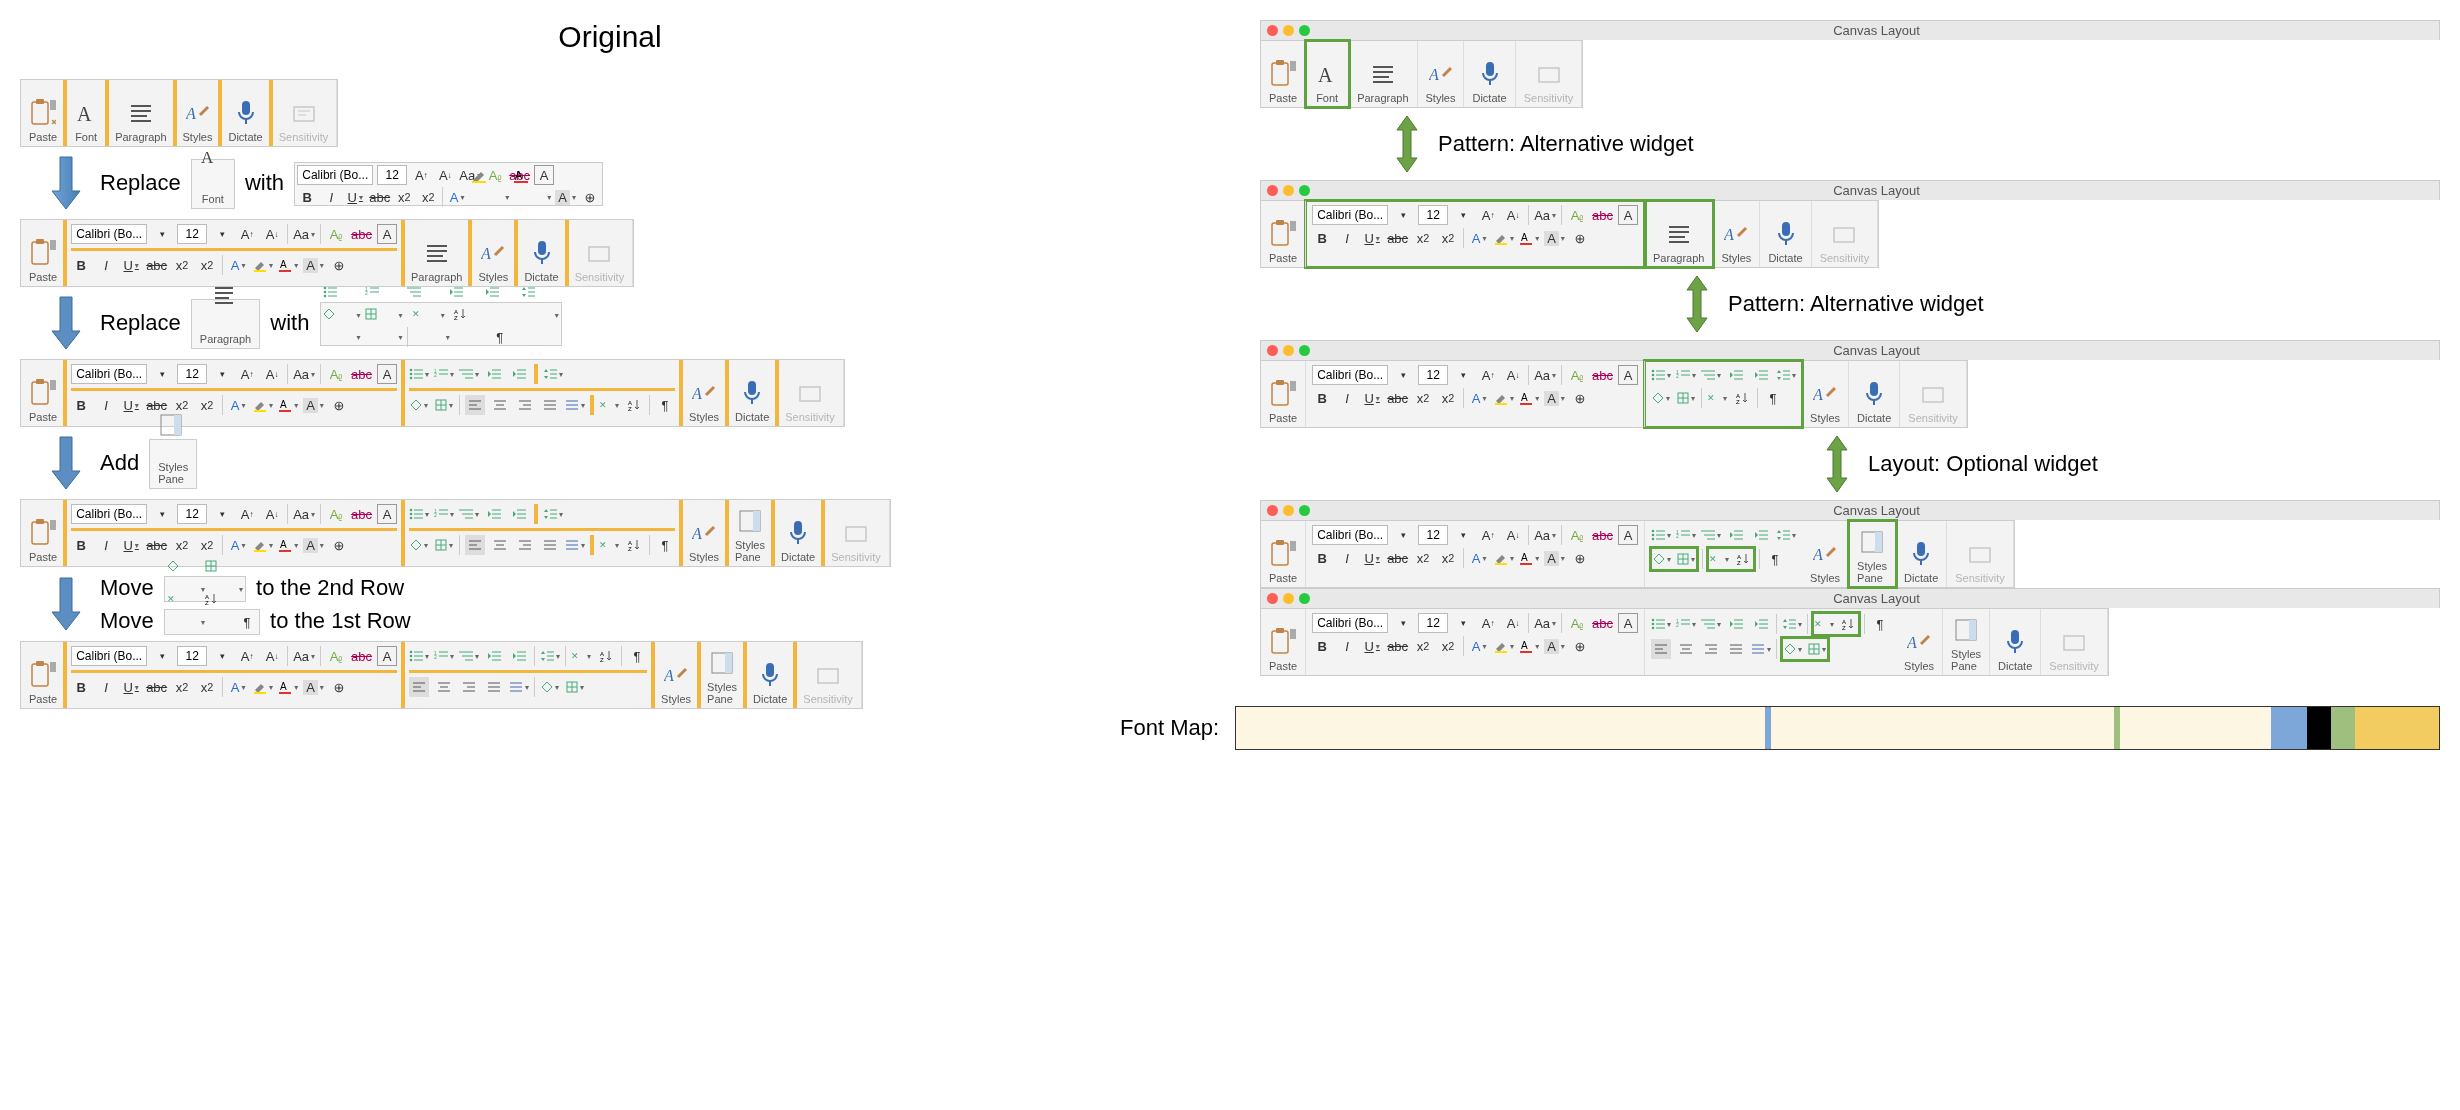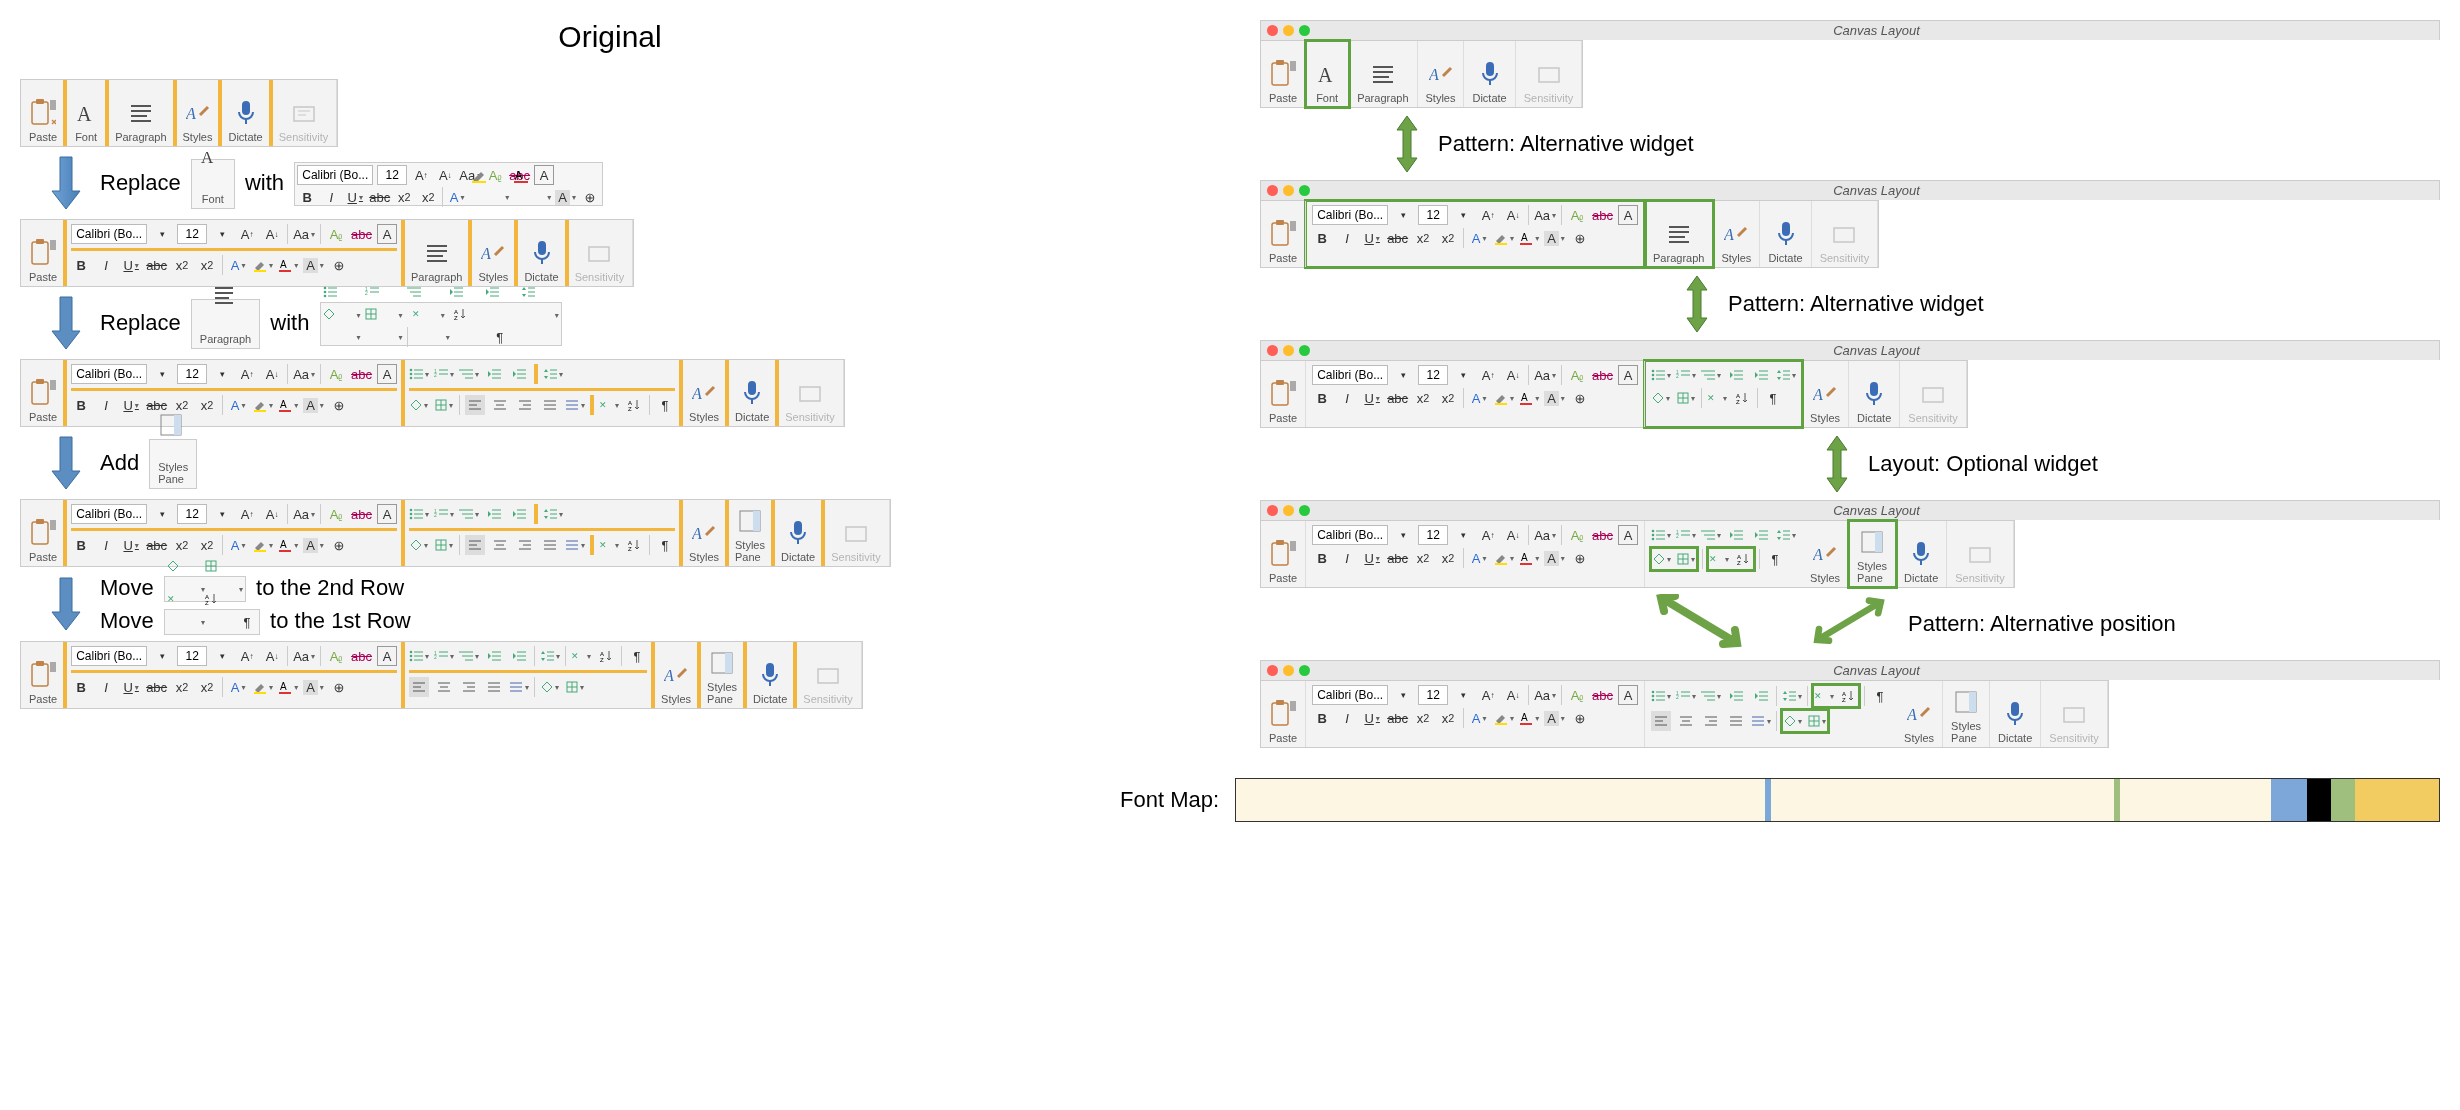--- a/index.html
+++ b/index.html
@@ -9,21 +9,21 @@
   .col { flex: 1; }
   .col-title { text-align: center; font-size: 30px; font-weight: 400; margin-bottom: 25px; }
 
   .ribbon-wrap { margin-bottom: 8px; }
   .win-header { background: #e8e8e8; border: 1px solid #ccc; border-bottom: none; display: flex; align-items: center; padding: 2px 6px; font-size: 13px; color: #555; }
   .traffic { display: flex; gap: 5px; margin-right: 10px; }
   .tl { width: 11px; height: 11px; border-radius: 50%; }
   .tl.r { background: #ff5f56; }
   .tl.y { background: #ffbd2e; }
   .tl.g { background: #27c93f; }
-  .win-title { flex: 1; text-align: center; font-style: italic; }
+  .win-title { flex: 1; text-align: center; }
 
   .ribbon { background: #f3f3f3; border: 1px solid #ccc; display: flex; align-items: stretch; height: 68px; font-size: 11px; color: #444; width: fit-content; }
 
   .grp { display: flex; flex-direction: column; align-items: center; justify-content: flex-end; padding: 3px 8px; border-right: 1px solid #ddd; position: relative; }
   .grp.sep-o { border-right: none; }
   .grp.sep-o::after { content: ""; position: absolute; right: -2px; top: 0; bottom: 0; width: 4px; background: #f2b63c; }
   .grp-icon { width: 26px; height: 32px; display: flex; align-items: center; justify-content: center; margin-bottom: 2px; }
   .grp-label { font-size: 11px; color: #555; white-space: nowrap; }
   .grp.dim .grp-icon, .grp.dim .grp-label { opacity: 0.4; }
 
@@ -1671,29 +1671,20 @@
     <div class="grp-icon">
               <svg width="24" height="24">
                 <rect x="2" y="6" width="20" height="14" fill="none" stroke="#888" stroke-width="1.5"></rect>
               </svg>
             </div>
     <span class="grp-label" style="white-space:pre">Sensitivity</span>
           </div>
         </div>
     </div>
 
-    <div class="pattern-row" style="margin-left:370px">
-      <svg class="svg-arrow-green-diag" viewBox="0 0 120 60" style="width:150px">
-          <path d="M20 6 l70 42 m-12 2 l14 -1 -2 -13 M20 6 m10 -4 l-14 2 3 13" stroke="#6da346" stroke-width="8" fill="none" stroke-linecap="round"></path>
-        </svg>
-      <svg class="svg-arrow-green-diag" viewBox="0 0 120 60" style="width:100px">
-          <path d="M100 6 l-70 42 m12 2 l-14 -1 2 -13 M100 6 m-10 -4 l14 2 -3 13" stroke="#6da346" stroke-width="8" fill="none" stroke-linecap="round"></path>
-        </svg>
-      <span class="pattern-label">Pattern: Alternative position</span>
-    </div>
 
     <div>
       <div class="win-header">
           <div class="traffic">
             <span class="tl r"></span>
             <span class="tl y"></span>
             <span class="tl g"></span>
           </div>
           <span class="win-title">Canvas Layout</span>
         </div>

